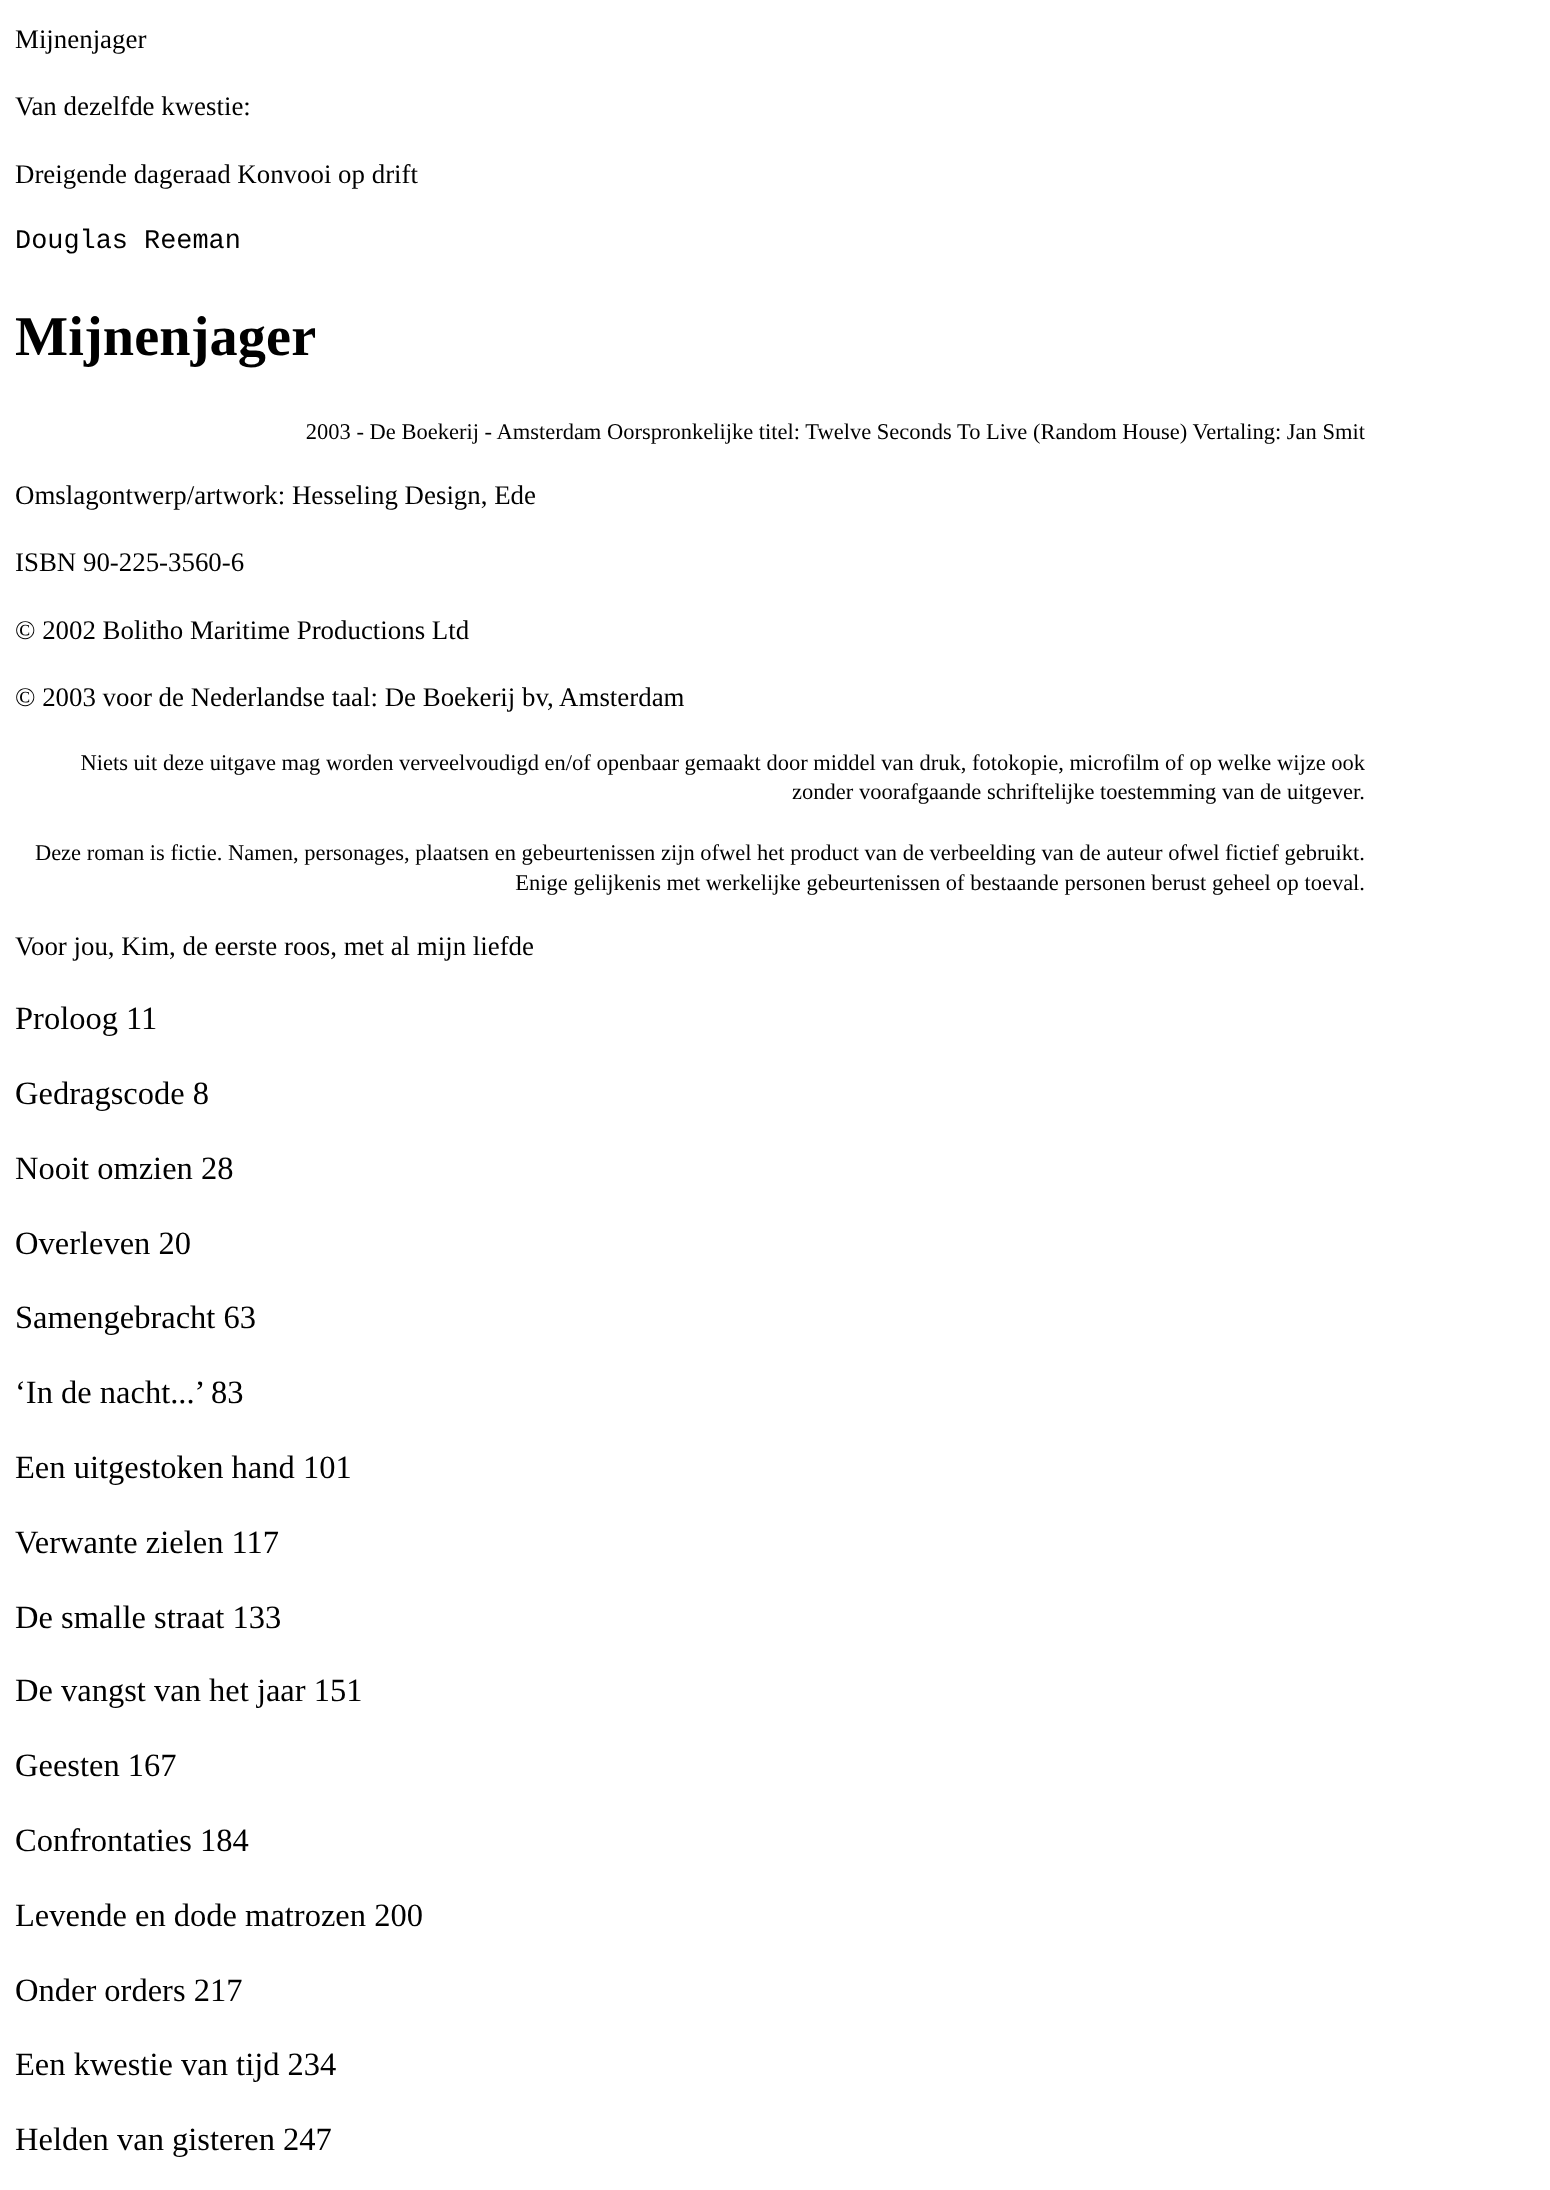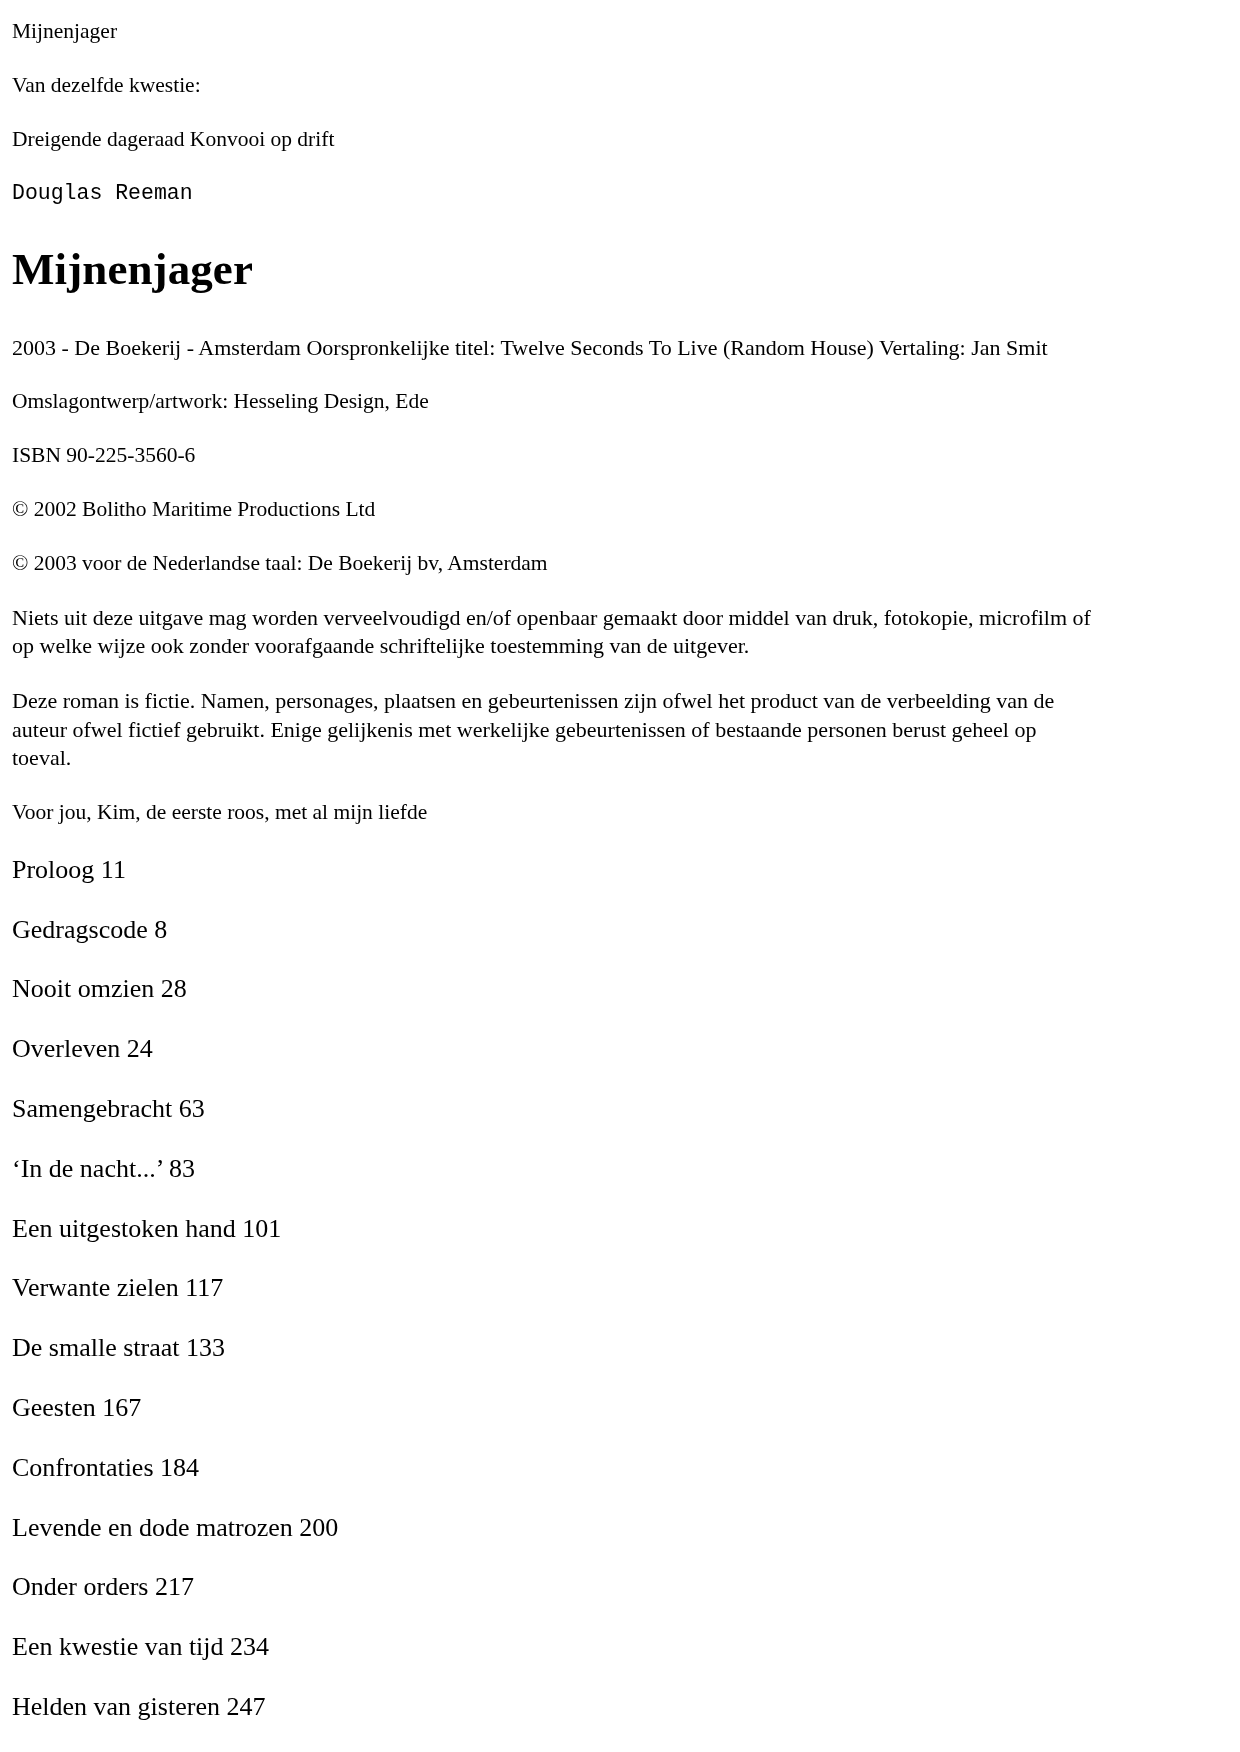--- a/index.html
+++ b/index.html
@@ -20,25 +20,25 @@
     width: 1240px;
     padding: 18px 55px 40px 12px;
   }
   .line {
     font-size: 21.5px;
     line-height: 1.30;
     margin: 0 0 26px 0;
     text-align: left;
   }
   .para {
-    font-size: 22px;
+    font-size: 18px;
     line-height: 1.30;
     margin: 0 0 26px 0;
     max-width: 1080px;
-    text-align: left;
+    text-align: right;
   }
   h1.book-title {
     font-size: 45px;
     line-height: 1.15;
     font-weight: bold;
     margin: 36px 0 38px 0;
     letter-spacing: 0.1px;
   }
   .toc-entry {
     font-size: 26px;
@@ -74,26 +74,27 @@
     <p class="line">© 2003 voor de Nederlandse taal: De Boekerij bv, Amsterdam</p>
     <p class="para">Niets uit deze uitgave mag worden verveelvoudigd en/of openbaar gemaakt door middel van druk, fotokopie, microfilm of op welke wijze ook zonder voorafgaande schriftelijke toestemming van de uitgever.</p>
     <p class="para">Deze roman is fictie. Namen, personages, plaatsen en gebeurtenissen zijn ofwel het product van de verbeelding van de auteur ofwel fictief gebruikt. Enige gelijkenis met werkelijke gebeurtenissen of bestaande personen berust geheel op toeval.</p>
     <p class="line">Voor jou, Kim, de eerste roos, met al mijn liefde</p>
   </div>
 
   <ul class="toc-list">
       <li class="toc-entry">Proloog 11</li>
       <li class="toc-entry">Gedragscode 8</li>
       <li class="toc-entry">Nooit omzien 28</li>
-      <li class="toc-entry">Overleven 24</li>
+      <li class="toc-entry">Overleven 20</li>
       <li class="toc-entry">Samengebracht 63</li>
       <li class="toc-entry">‘In de nacht...’ 83</li>
       <li class="toc-entry">Een uitgestoken hand 101</li>
       <li class="toc-entry">Verwante zielen 117</li>
       <li class="toc-entry">De smalle straat 133</li>
+      <li class="toc-entry">De vangst van het jaar 151</li>
       <li class="toc-entry">Geesten 167</li>
       <li class="toc-entry">Confrontaties 184</li>
       <li class="toc-entry">Levende en dode matrozen 200</li>
       <li class="toc-entry">Onder orders 217</li>
       <li class="toc-entry">Een kwestie van tijd 234</li>
       <li class="toc-entry">Helden van gisteren 247</li>
       <li class="toc-entry">Op al die oude, vertrouwde plaatsen 265</li>
     </ul>
 
 </div>

